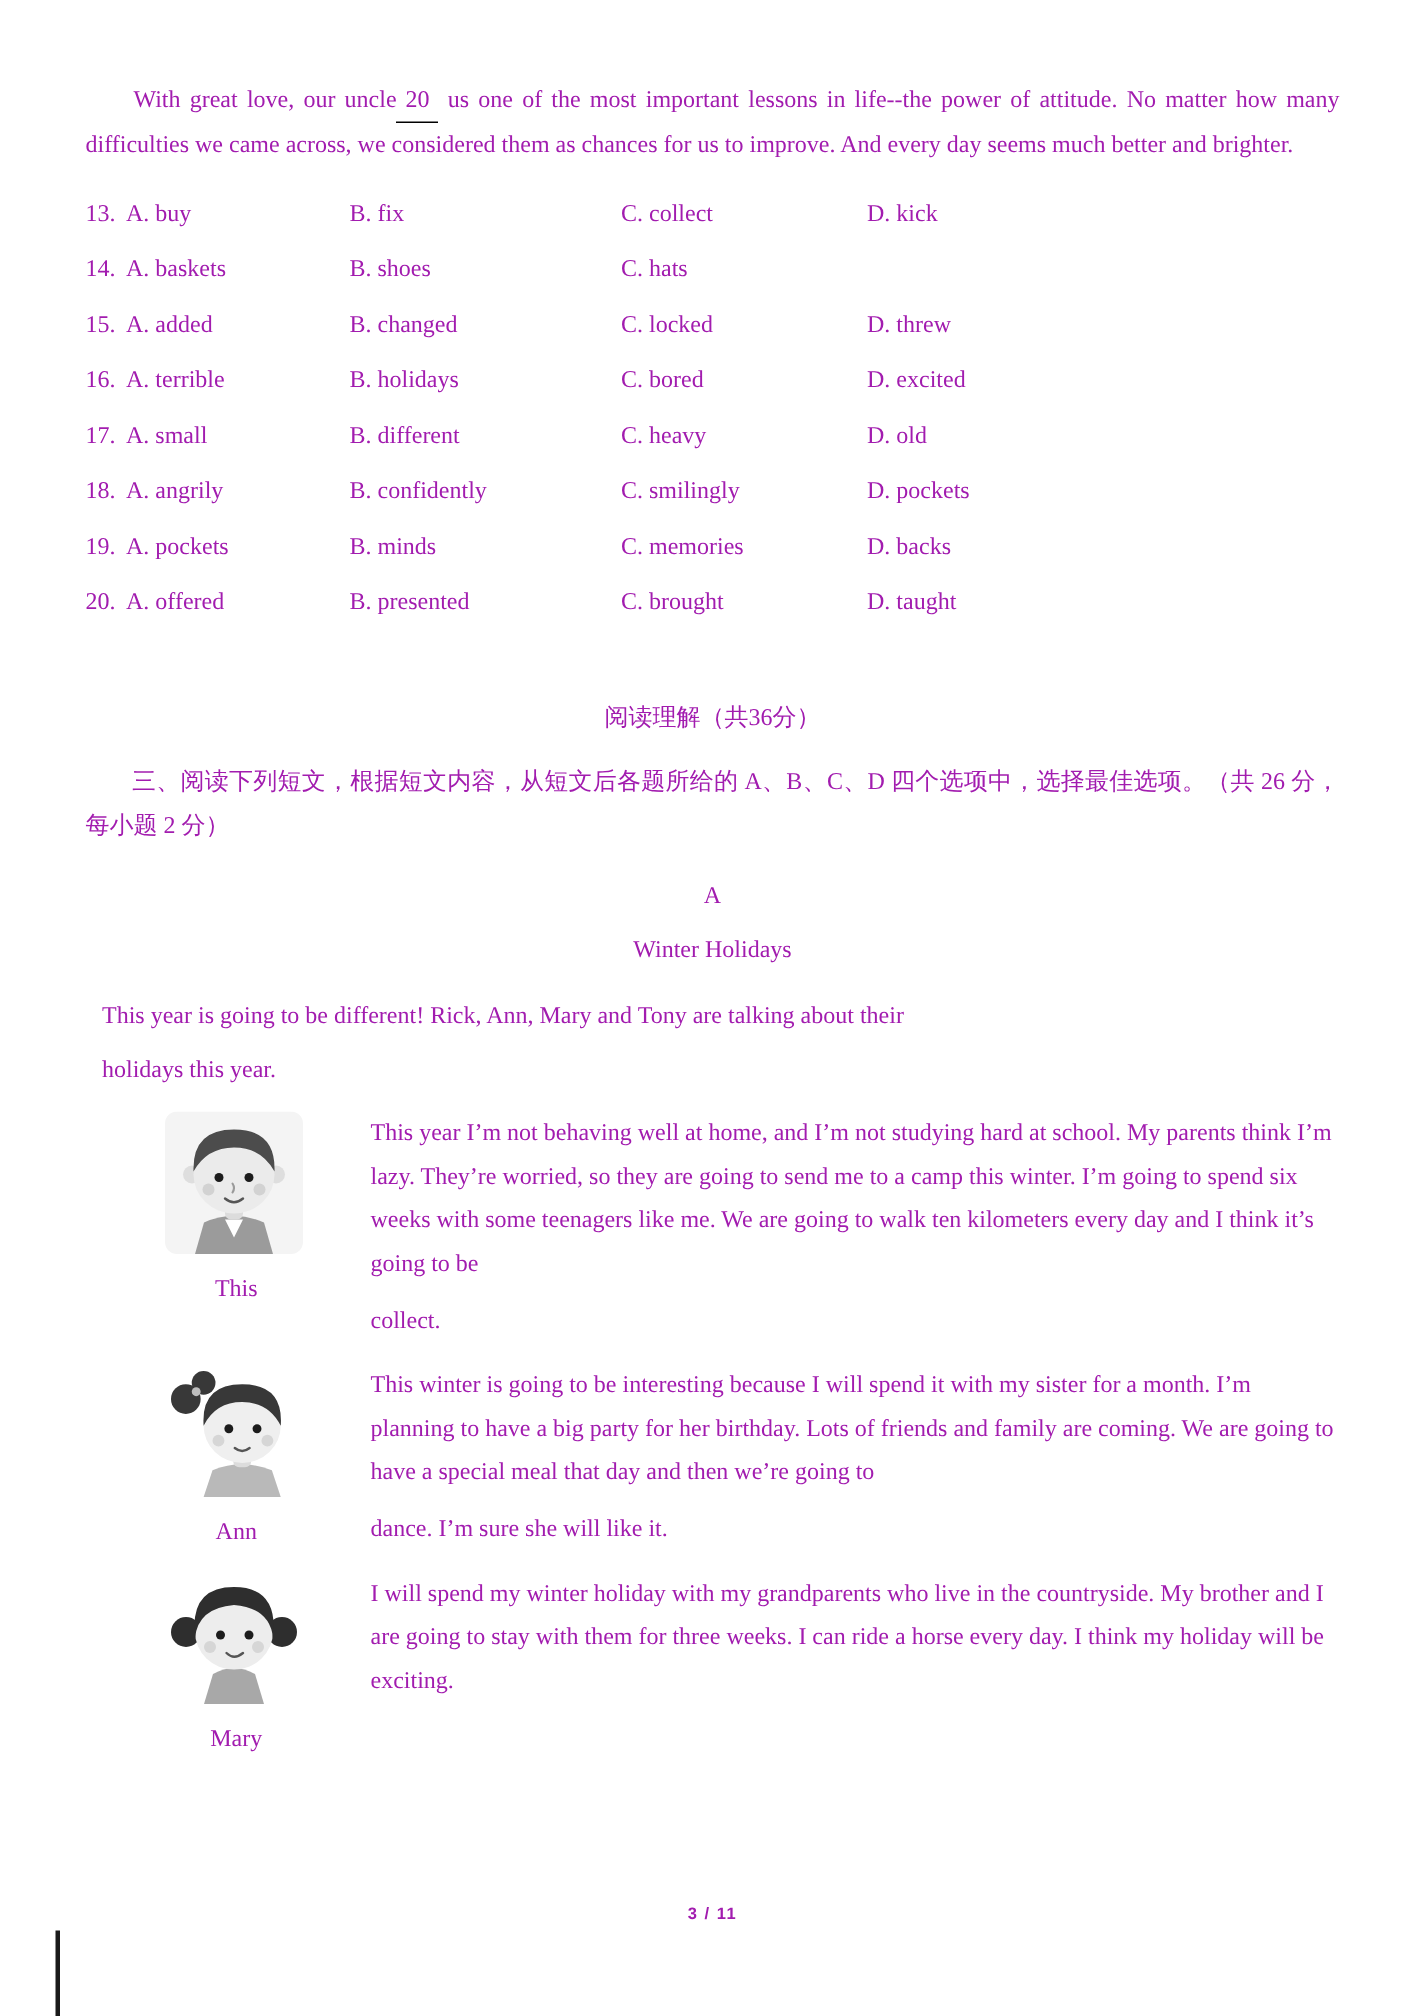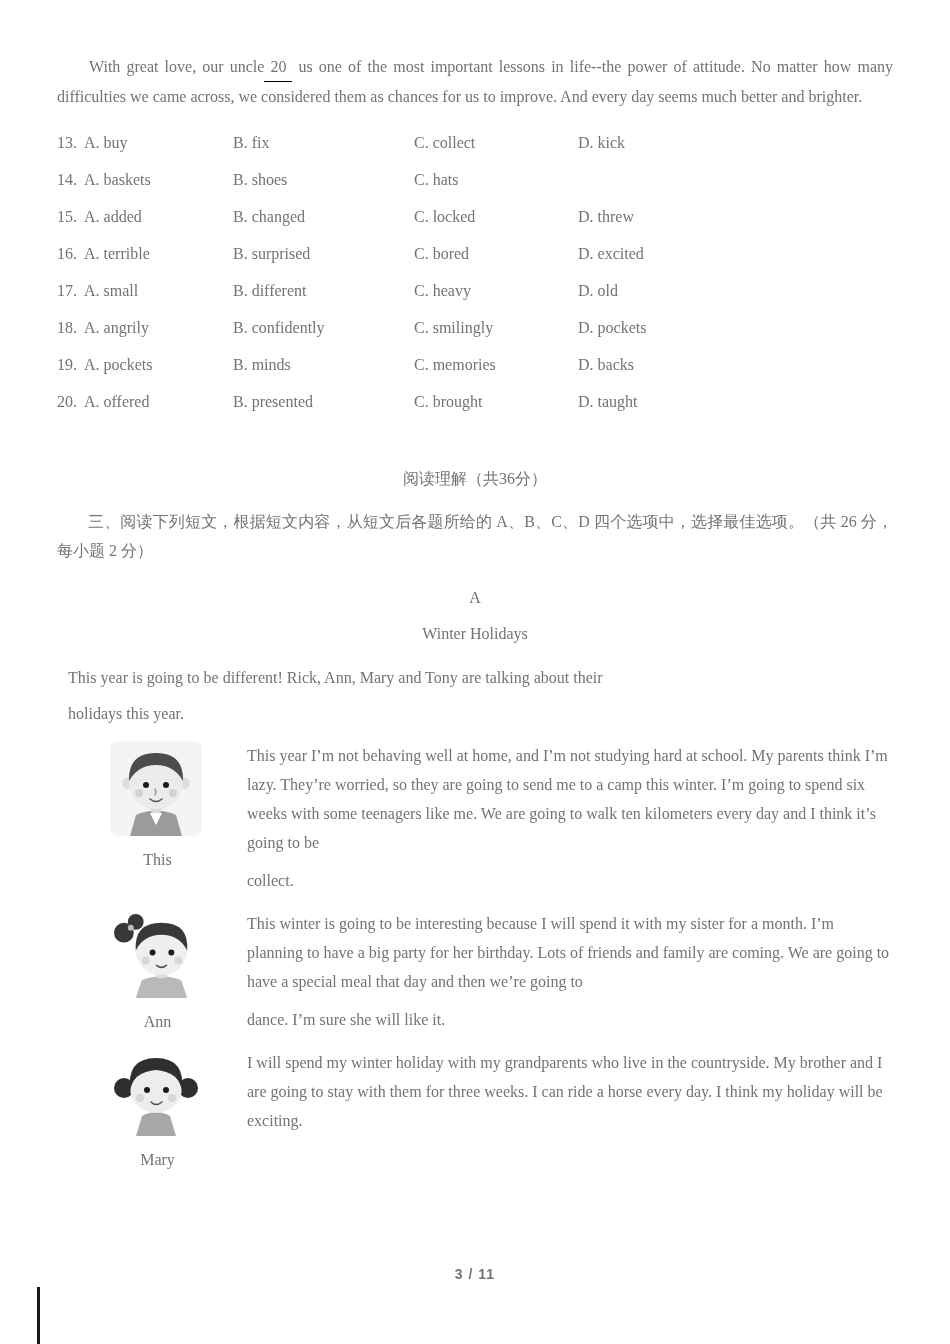--- a/index.html
+++ b/index.html
@@ -4,21 +4,21 @@
 <style>
   * { box-sizing: border-box; }
   html, body { margin: 0; padding: 0; background: #ffffff; }
   .page {
     position: relative;
     width: 950px;
     height: 1344px;
     background: #ffffff;
     font-family: "Liberation Serif", "DejaVu Serif", serif;
     font-size: 16px;
-    color: #737373;
+    color: #a21caf;
     overflow: hidden;
   }
   .content { position: absolute; top: 0; left: 0; right: 0; padding: 52px 57px 0 57px; }
 
   .intro-para {
     margin: 0;
     line-height: 29px;
     text-align: justify;
     text-indent: 32px;
   }
@@ -71,21 +71,21 @@
   .speaker-text p.cont { margin-top: 9px; }
   .speaker-text p.cont:empty { display: none; }
 
   .footer-pageno {
     position: absolute;
     left: 0; right: 0;
     bottom: 62px;
     text-align: center;
     font-family: "Liberation Sans", "DejaVu Sans", sans-serif;
     font-weight: bold;
-    font-size: 14px;
+    font-size: 11px;
     letter-spacing: 1px;
   }
   .edge-artifact {
     position: absolute;
     left: 37px;
     top: 1287px;
     width: 3px;
     height: 57px;
     background: #1a1a1a;
   }
@@ -115,21 +115,21 @@
 
       <div class="question-row">
         <span><span class="q-num">15.</span><span>A. added</span></span>
         <span>B. changed</span>
         <span>C. locked</span>
         <span>D. threw</span>
       </div>
 
       <div class="question-row">
         <span><span class="q-num">16.</span><span>A. terrible</span></span>
-        <span>B. surprised</span>
+        <span>B. holidays</span>
         <span>C. bored</span>
         <span>D. excited</span>
       </div>
 
       <div class="question-row">
         <span><span class="q-num">17.</span><span>A. small</span></span>
         <span>B. different</span>
         <span>C. heavy</span>
         <span>D. old</span>
       </div>

